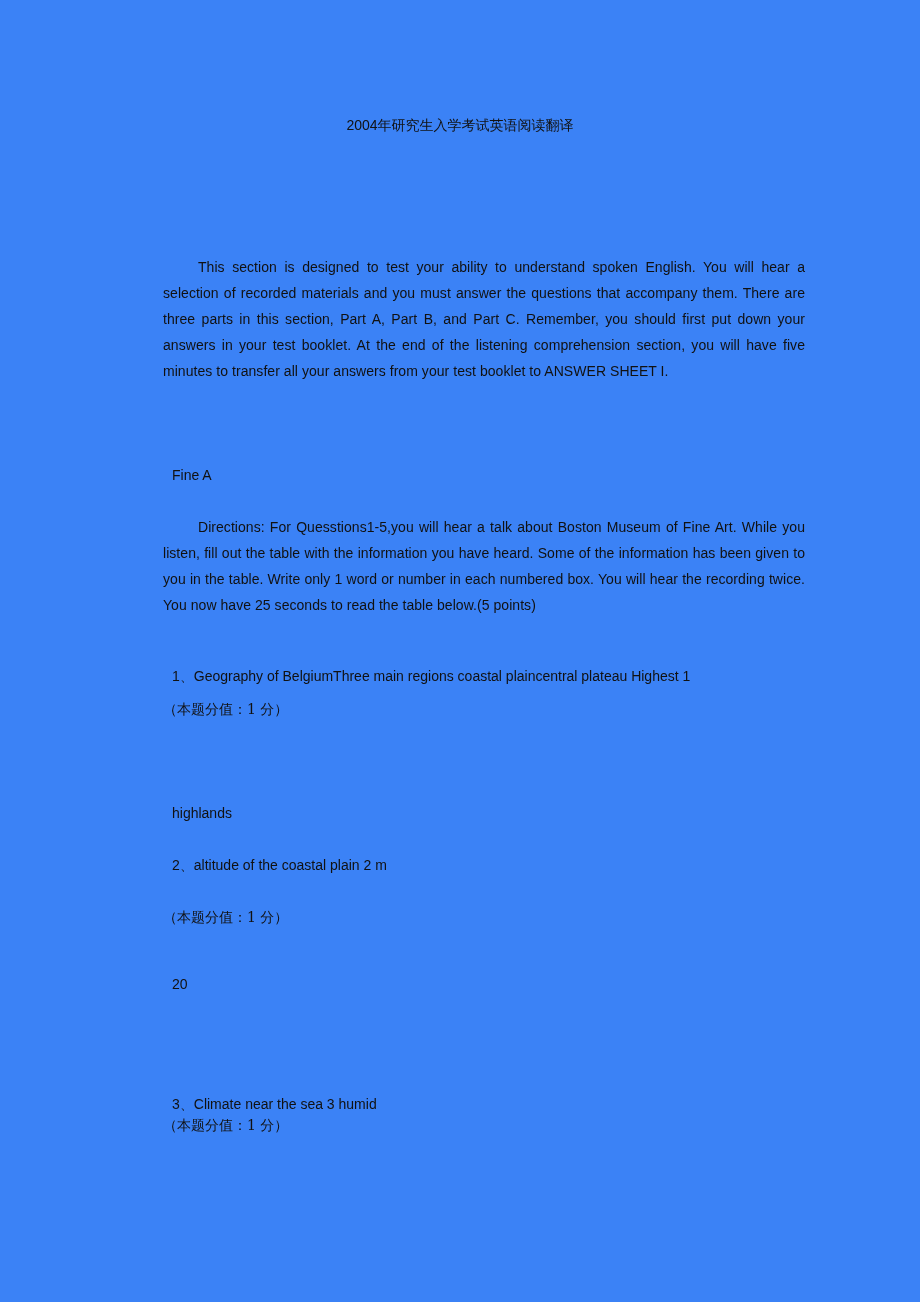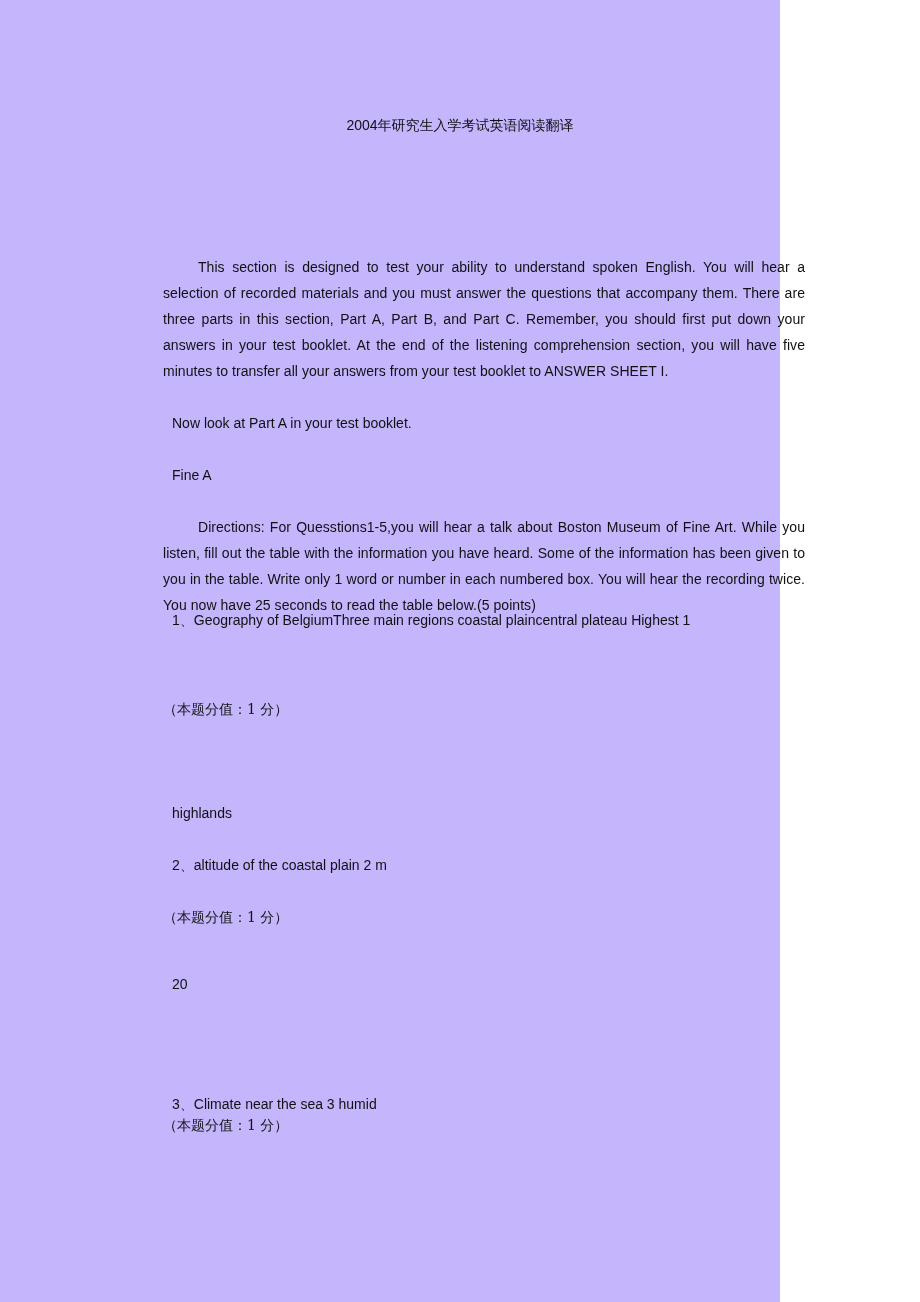--- a/index.html
+++ b/index.html
@@ -13,23 +13,23 @@
       position: relative;
       overflow: hidden;
       font-family: "Liberation Sans", "DejaVu Sans", sans-serif;
       color: #111111;
       font-size: 14px;
     }
     .page {
       position: absolute;
       left: 0;
       top: 0;
-      width: 780px;
+      width: 920px;
       height: 1302px;
-      background: #c4b5fd;
+      background: #3b82f6;
     }
     .line {
       position: absolute;
       white-space: nowrap;
       line-height: 20px;
     }
     .title {
       left: 0;
       width: 920px;
       text-align: center;
@@ -51,21 +51,21 @@
       letter-spacing: 0.05px;
       margin-left: 24px;
     }
     .para-1 { top: 254px; }
     .para-2 { top: 514px; }
     .indented {
       left: 172px;
     }
     .l-nowlook { top: 413px; }
     .l-parta { top: 465px; }
-    .l-q1 { top: 610px; text-align: center; }
+    .l-q1 { top: 666px; text-align: center; }
     .l-score1 { top: 699px; left: 163px; }
     .l-ans1 { top: 803px; }
     .l-q2 { top: 855px; }
     .l-score2 { top: 907px; left: 163px; }
     .l-ans2 { top: 962px; margin-top: 12px; }
     .l-q3 { top: 1094px; text-align: center; }
     .l-score3 { top: 1115px; left: 163px; }
     .serif-cjk {
       font-family: "DejaVu Serif", "Liberation Serif", serif;
     }
@@ -73,21 +73,20 @@
 </head>
 <body>
 
 <div class="page">
 
   <div class="line title">2004年研究生入学考试英语阅读翻译</div>
 
 
   <div class="para para-1">This section is designed to test your ability to understand spoken English. You will hear a selection of recorded materials and you must answer the questions that accompany them. There are three parts in this section, Part A, Part B, and Part C. Remember, you should first put down your answers in your test booklet. At the end of the listening comprehension section, you will have five minutes to transfer all your answers from your test booklet to ANSWER SHEET I.</div>
 
-  <div class="line indented l-nowlook">Now look at Part A in your test booklet.</div>
 
   <div class="line indented l-parta">Fine A</div>
 
   <div class="para para-2">Directions: For Quesstions1-5,you will hear a talk about Boston Museum of Fine Art. While you listen, fill out the table with the information you have heard. Some of the information has been given to you in the table. Write only 1 word or number in each numbered box. You will hear the recording twice. You now have 25 seconds to read the table below.(5 points)</div>
 
   <div class="line indented l-q1">1、Geography of BelgiumThree main regions coastal plaincentral plateau Highest 1</div>
   <div class="line l-score1 serif-cjk">（本题分值：1 分）</div>
   <div class="line indented l-ans1">highlands</div>
 
   <div class="line indented l-q2">2、altitude of the coastal plain 2 m</div>

